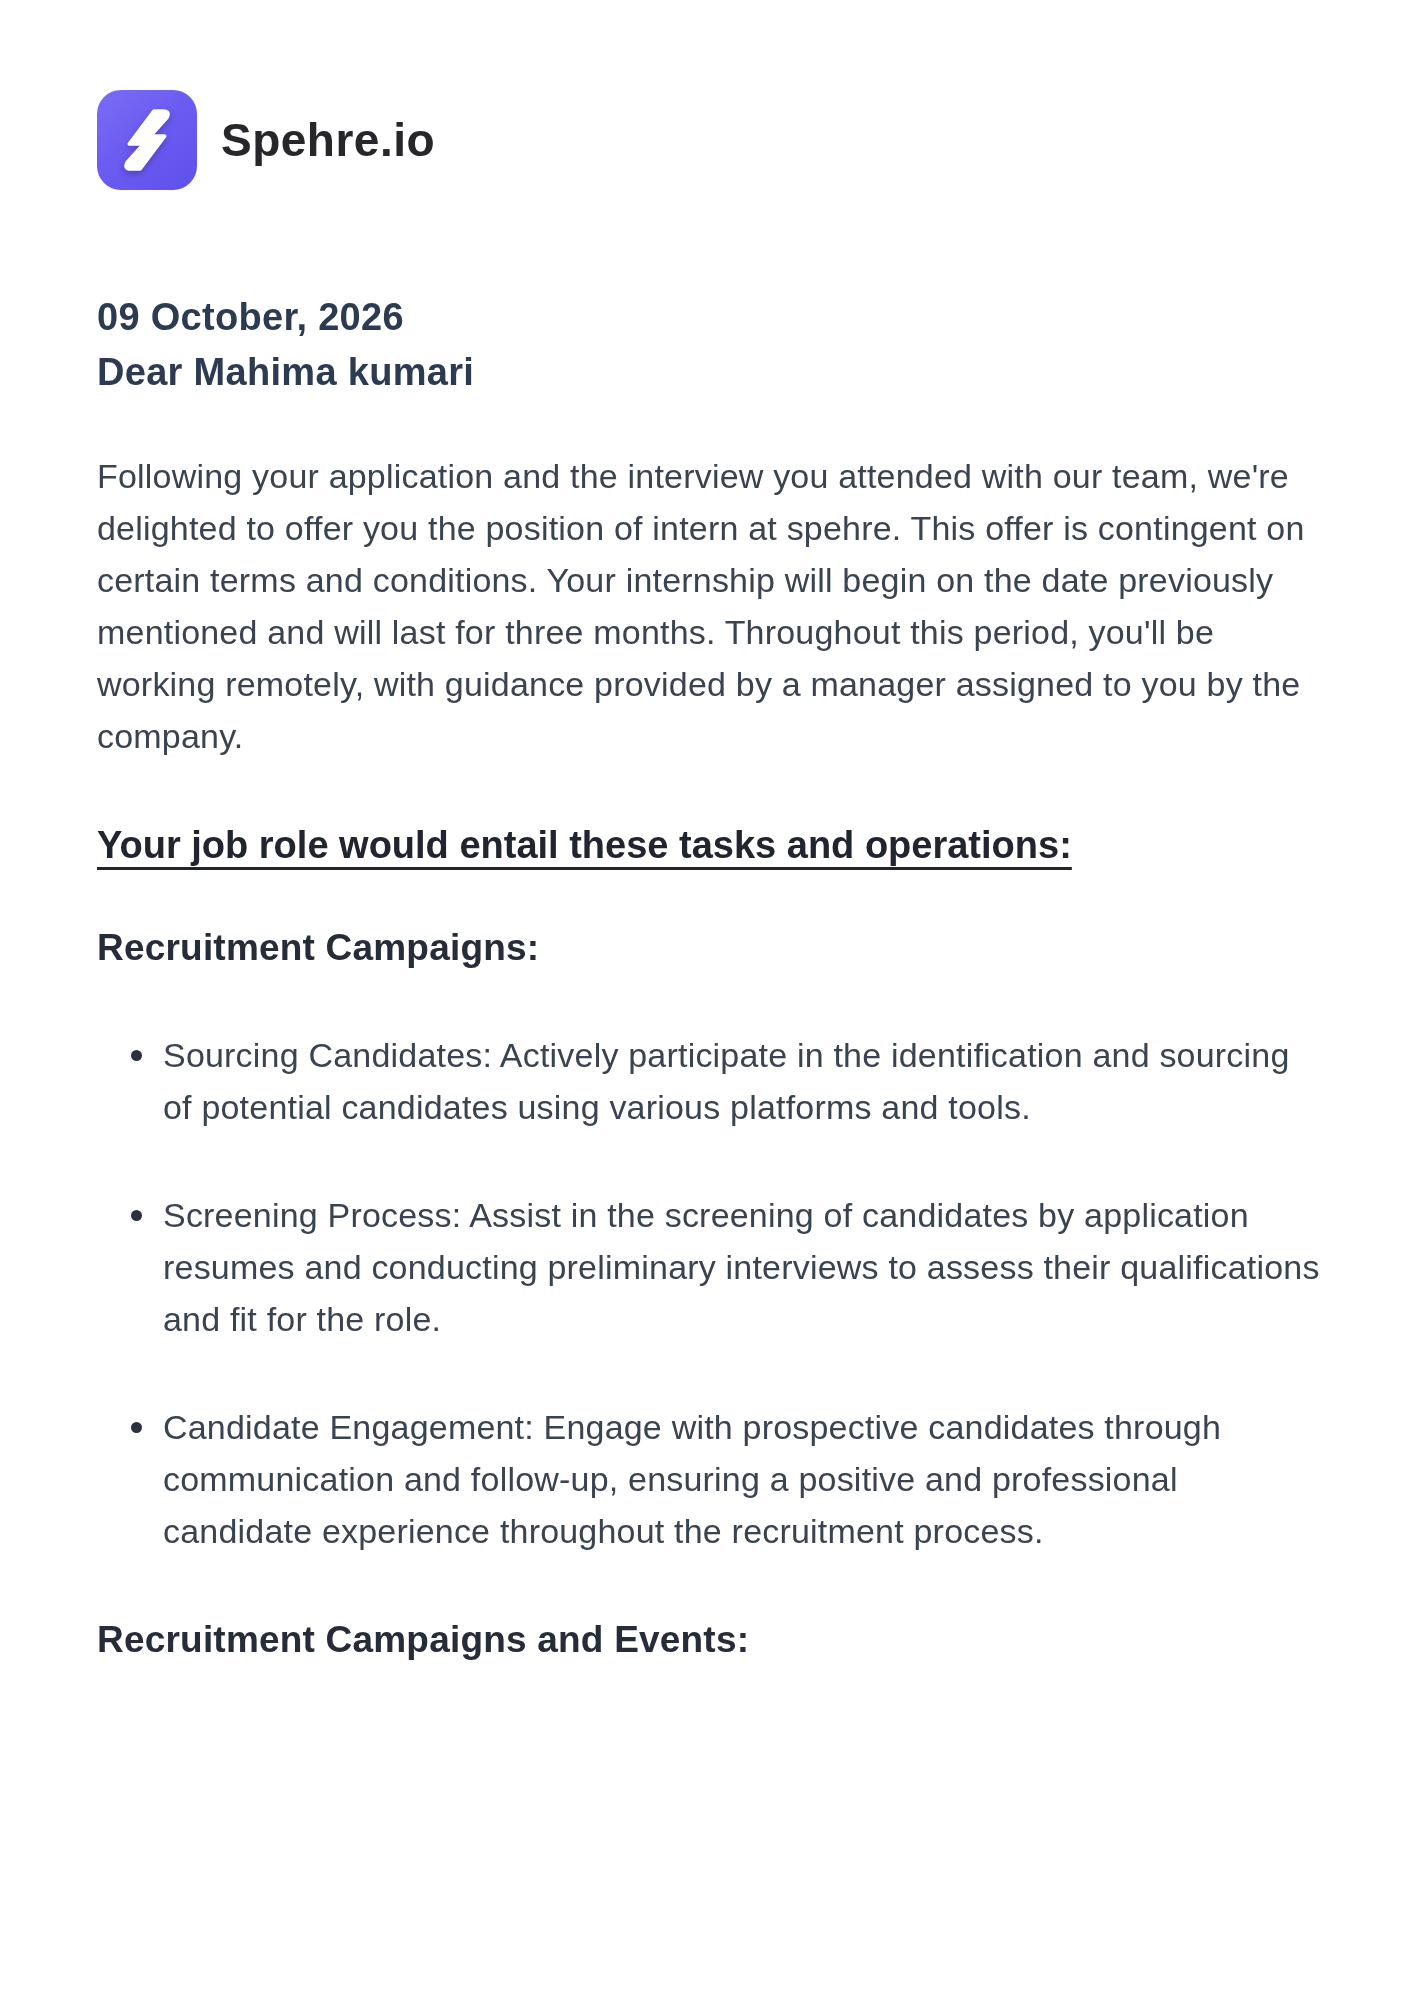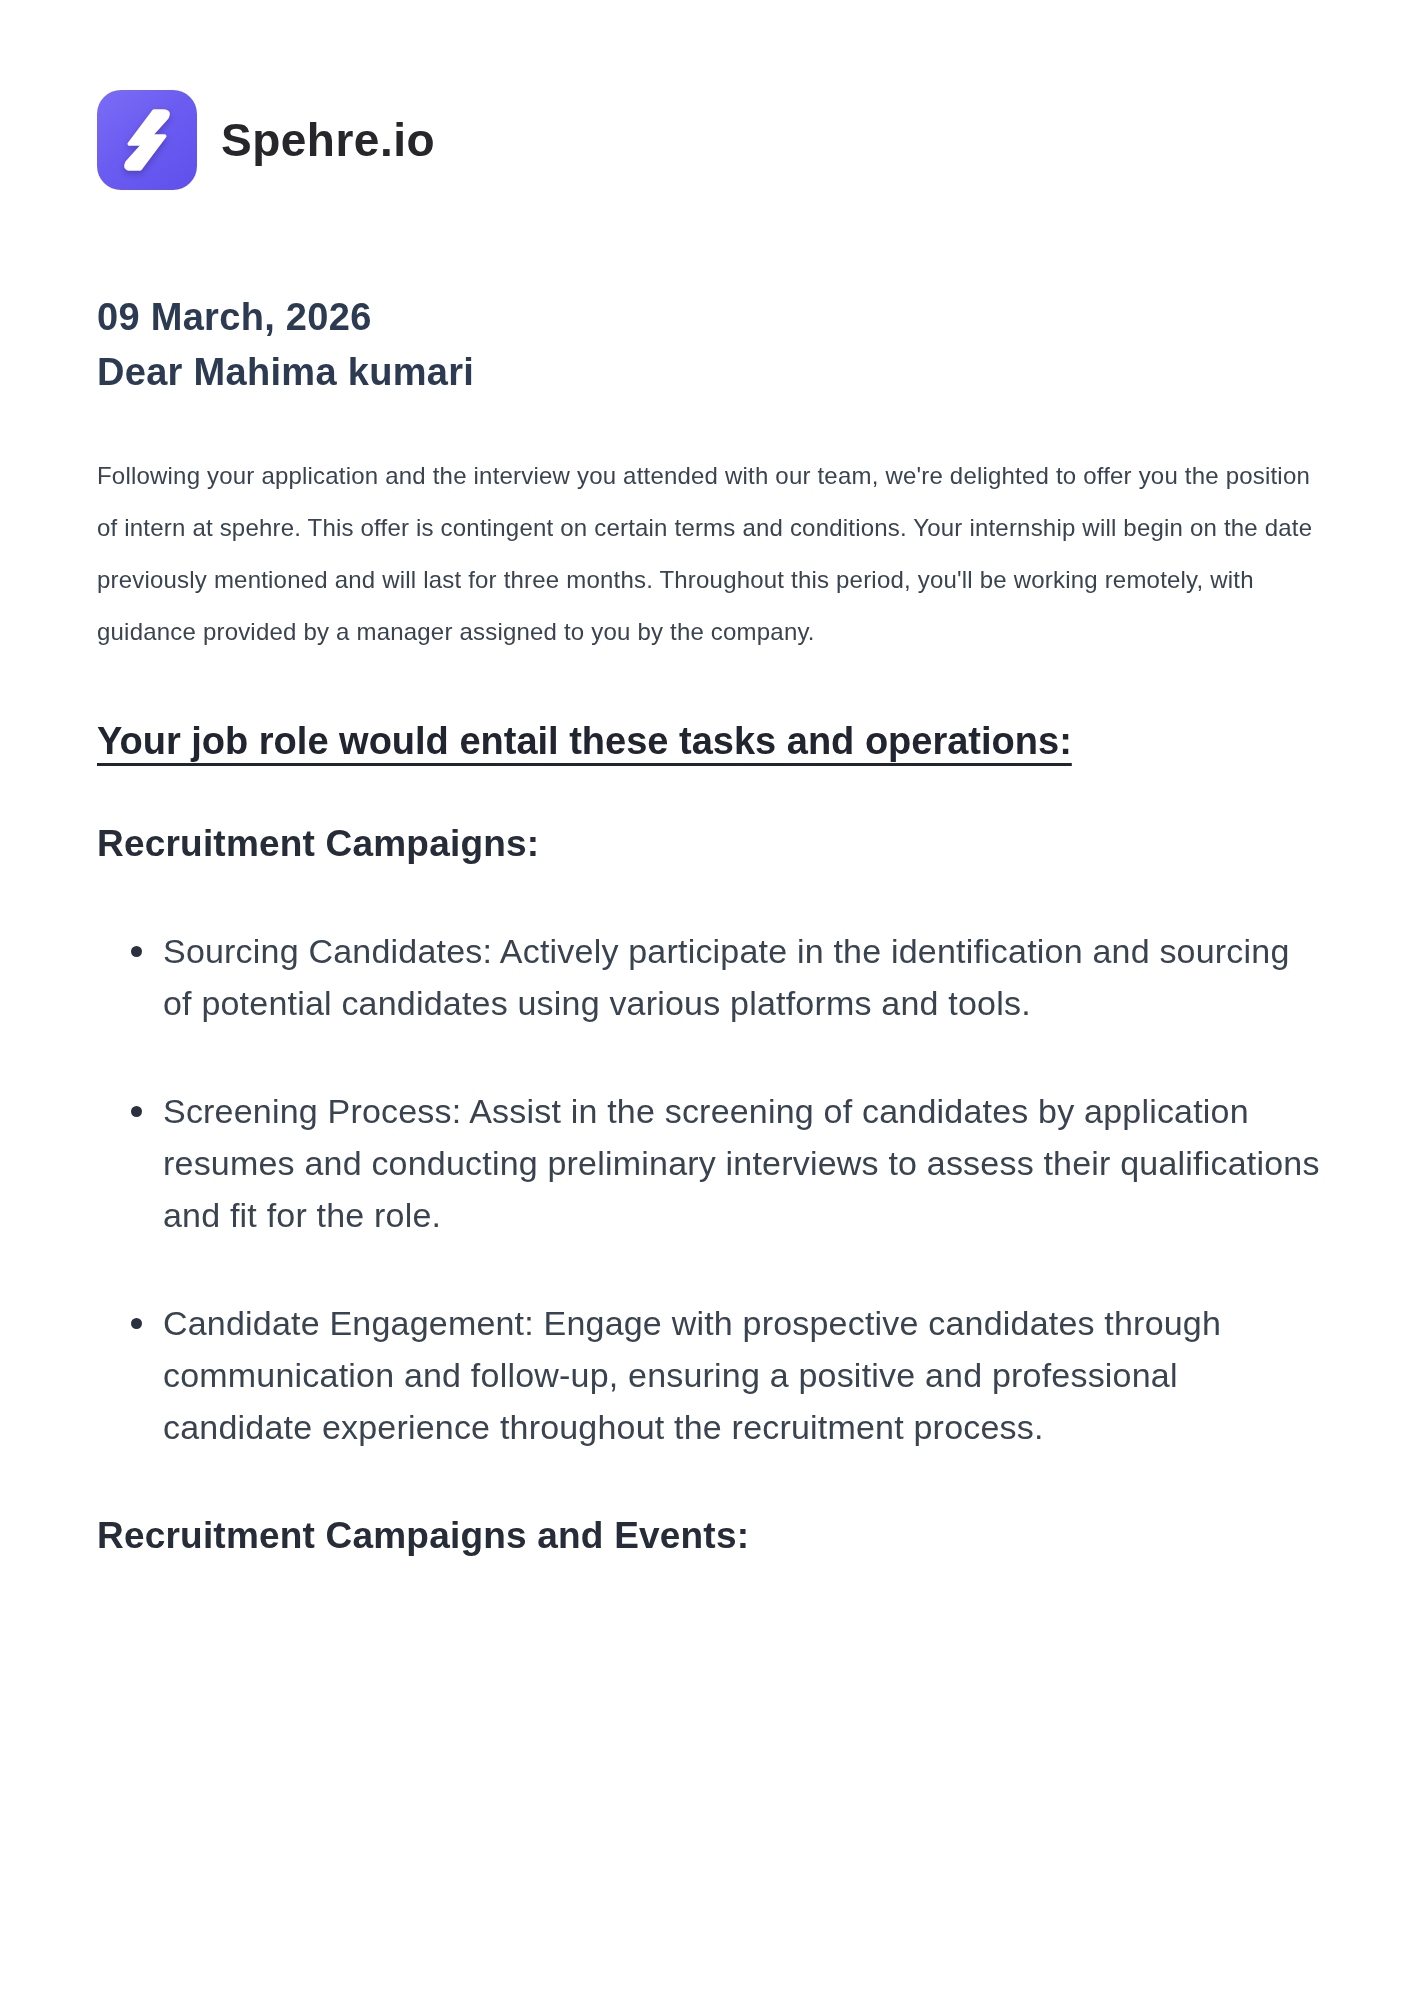--- a/index.html
+++ b/index.html
@@ -60,21 +60,21 @@
   .subject-line {
     margin-top: 36px;
     font-size: 38px;
     font-weight: 700;
     color: #1F242F;
     line-height: 55px;
     letter-spacing: 0.2px;
   }
   .intro-paragraph {
     margin-top: 50px;
-    font-size: 24px;
+    font-size: 34px;
     font-weight: 400;
     color: #3A4350;
     line-height: 52px;
     letter-spacing: 0.2px;
   }
   .tasks-heading {
     margin-top: 56px;
     display: inline-block;
     font-size: 38px;
     font-weight: 700;
@@ -129,21 +129,21 @@
     <div class="logo-badge">
       <svg viewBox="0 0 100 100" aria-hidden="true">
         <path d="M59 13 L71 13 Q79.5 13 75.5 21 L45 55 L27.5 55 Z" fill="#ffffff" stroke="#ffffff" stroke-width="5" stroke-linejoin="round"></path>
         <path d="M41 87 L29 87 Q20.5 87 24.5 79 L55 45 L72.5 45 Z" fill="#ffffff" stroke="#ffffff" stroke-width="5" stroke-linejoin="round"></path>
       </svg>
     </div>
     <div class="brand-name">Spehre.io</div>
   </div>
 
   <div class="date-block">
-    <div>09 March, 2026</div>
+    <div>09 October, 2026</div>
     <div>Dear Mahima kumari</div>
   </div>
 
 
   <p class="intro-paragraph">Following your application and the interview you attended with our team, we're delighted to offer you the position of intern at spehre. This offer is contingent on certain terms and conditions. Your internship will begin on the date previously mentioned and will last for three months. Throughout this period, you'll be working remotely, with guidance provided by a manager assigned to you by the company.</p>
 
   <div>
     <span class="tasks-heading">Your job role would entail these tasks and operations:</span>
   </div>
 

